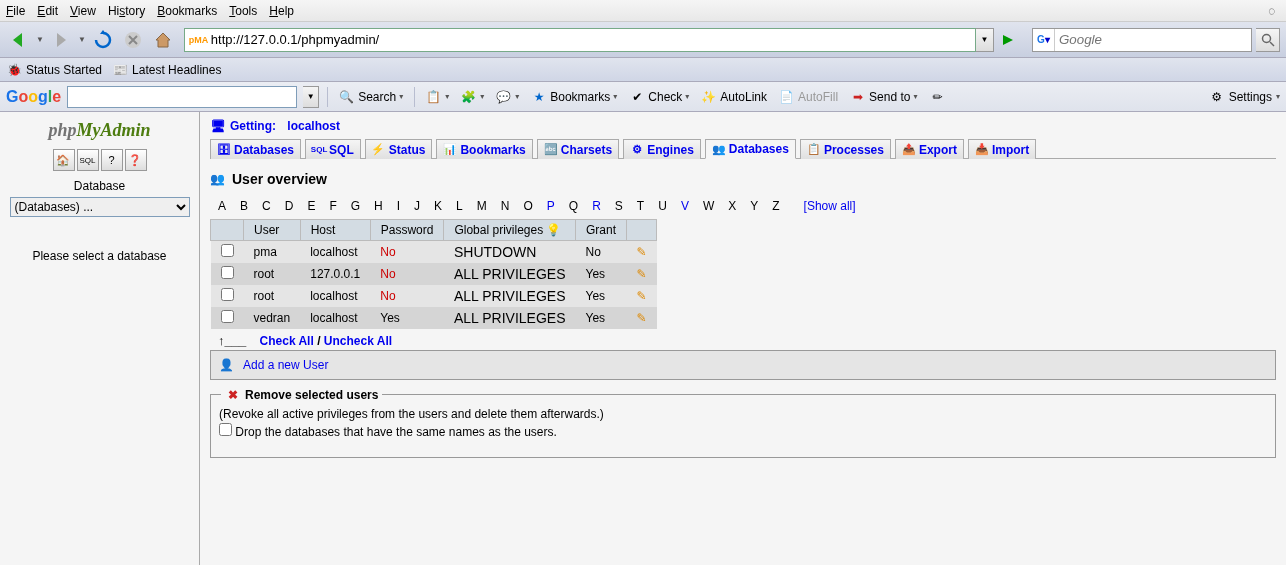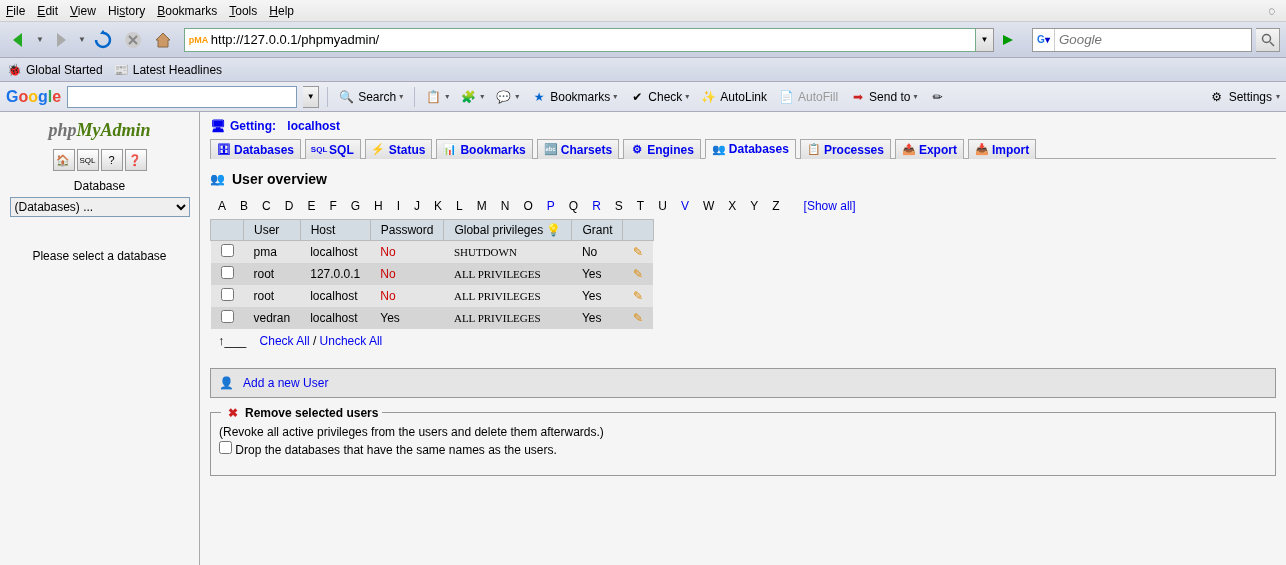--- a/index.html
+++ b/index.html
@@ -63,24 +63,24 @@
 .alpha-row .letter { color: #000; cursor: default; }
 .alpha-row .letter.link { color: #00e; cursor: pointer; }
 .alpha-row .showall { color: #00e; cursor: pointer; margin-left: 10px; }
 
 .usertable { border-collapse: collapse; margin-bottom: 4px; }
 .usertable th { background: #d3dce3; border: 1px solid #bbb; padding: 3px 10px; font-weight: normal; text-align: left; }
 .usertable td { padding: 3px 10px; border: none; }
 .usertable tr.odd td { background: #e5e5e5; }
 .usertable tr.even td { background: #d5d5d5; }
 .red { color: #c00; }
-.mono { font-family: Liberation Serif, serif; font-size: 11px; }
+.mono { font-family: Liberation Sans, sans-serif; font-size: 14px; }
 .edit-icon { color: #d80; font-size: 12px; cursor: pointer; }
 
-.checkrow { margin: 4px 0 20px 8px; }
+.checkrow { margin: 4px 0 2px 8px; font-weight: bold; }
 .checkrow .arrow { font-size: 13px; margin-right: 10px; }
 .checkrow a { color: #00e; cursor: pointer; }
 
 .adduser-box { border: 1px solid #999; background: #e5e5e5; padding: 6px 8px; margin-bottom: 14px; display: flex; align-items: center; gap: 8px; }
 .adduser-box a { color: #00e; cursor: pointer; }
 
 .removebox { border: 1px solid #999; padding: 12px 8px 8px; position: relative; }
 .removebox .legend { position: absolute; top: -8px; left: 10px; background: #f5f5f5; padding: 0 4px; font-weight: bold; display: flex; align-items: center; gap: 4px; }
 .removebox .inner { margin-bottom: 10px; }
 .removebox .go-wrap { text-align: right; }
@@ -154,21 +154,21 @@
       <svg width="14" height="14" viewBox="0 0 14 14">
         <circle cx="5.5" cy="5.5" r="4" fill="none" stroke="#666" stroke-width="1.5"></circle>
         <line x1="9" y1="9" x2="13" y2="13" stroke="#666" stroke-width="1.5"></line>
       </svg>
     </div>
 </div>
 
 <div class="bookmarkbar">
   <div class="bm-item">
     <span class="bm-icon" style="color:#e25;">🐞</span>
-    <span>Global Started</span>
+    <span>Status Started</span>
   </div>
   <div class="bm-item">
     <span class="bm-icon" style="color:#f80;">📰</span>
     <span>Latest Headlines</span>
   </div>
 </div>
 
 <div class="googlebar">
   <span class="google-logo"><span class="g1">G</span><span class="g2">o</span><span class="g3">o</span><span class="g4">g</span><span class="g5">l</span><span class="g6">e</span></span>
   <input class="google-input" style="">

